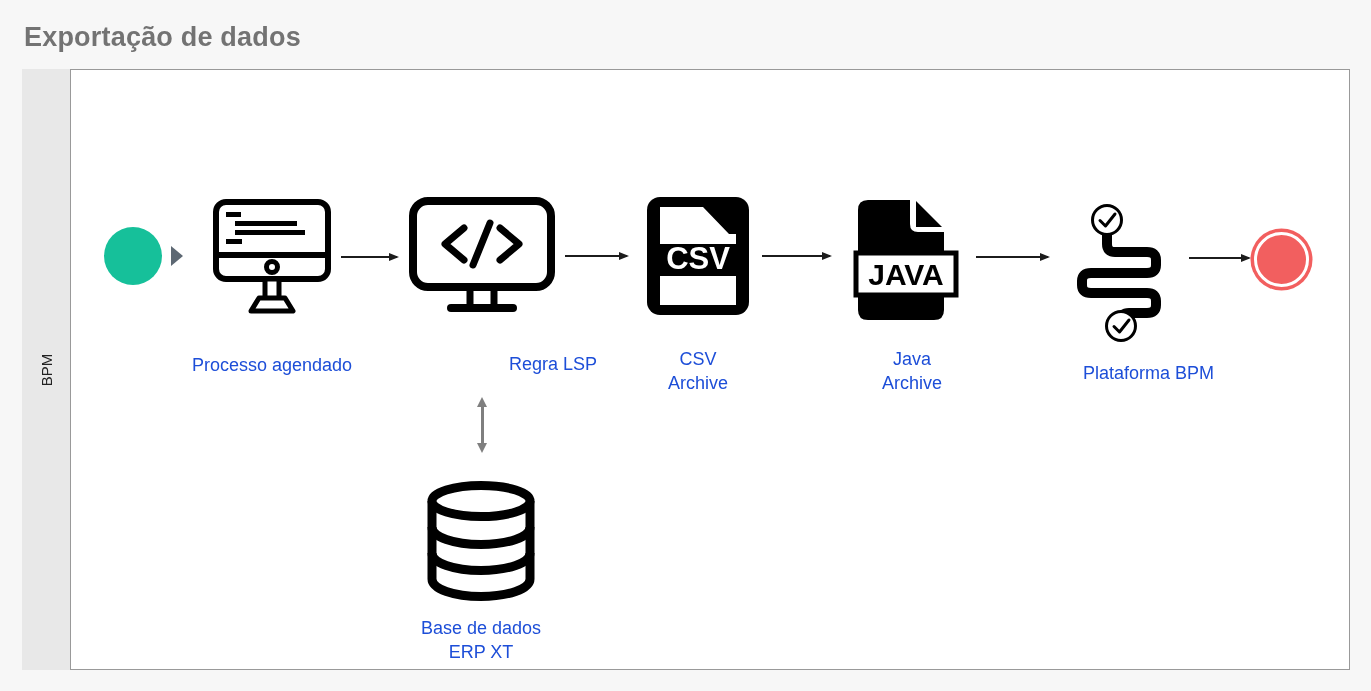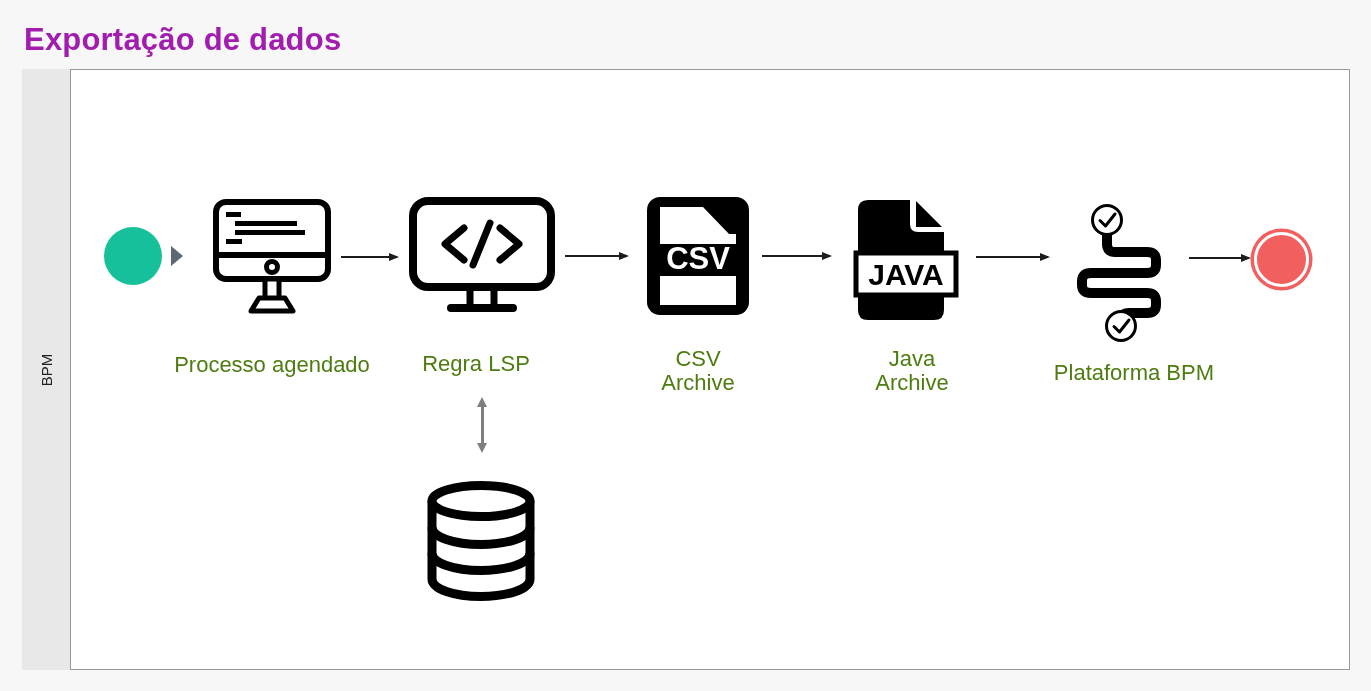--- a/index.html
+++ b/index.html
@@ -5,41 +5,41 @@
   * { margin:0; padding:0; box-sizing:border-box; }
   html,body { width:1371px; height:691px; }
   body {
     background:#f7f7f7;
     font-family:"Liberation Sans", sans-serif;
     position:relative;
     overflow:hidden;
   }
   .title {
     position:absolute; left:24px; top:22px;
-    font-size:31px; font-weight:bold; color:#a21caf;
+    font-size:27px; font-weight:bold; color:#737373;
     letter-spacing:0.2px;
   }
   .pool { position:absolute; left:22px; top:69px; width:1328px; height:601px; }
   .lane-header {
     position:absolute; left:0; top:0; width:48px; height:601px;
     background:#e8e8e8;
   }
   .lane-label {
     position:absolute; left:50%; top:50%;
     transform:translate(-50%,-50%) rotate(-90deg);
     font-size:15px; color:#222; white-space:nowrap;
   }
   .canvas {
     position:absolute; left:48px; top:0; width:1280px; height:601px;
     background:#ffffff; border:1px solid #999999;
   }
   .node { position:absolute; }
   .node-label {
     position:absolute; width:200px; text-align:center;
-    font-size:22px; line-height:24px; color:#4d7c0f;
+    font-size:18px; line-height:24px; color:#1d4ed8;
   }
   svg text { font-family:"Liberation Sans", sans-serif; }
   .connector { position:absolute; height:2px; background:#1c1c1c; }
   .connector::after {
     content:""; position:absolute; right:-2px; top:50%; transform:translateY(-50%);
     width:0; height:0;
     border-left:10px solid #1c1c1c;
     border-top:4.5px solid transparent;
     border-bottom:4.5px solid transparent;
   }
@@ -103,21 +103,21 @@
       <svg width="150" height="122" viewBox="0 0 150 122">
         <rect x="6" y="5" width="138" height="86" rx="15" fill="#fff" stroke="#000" stroke-width="8"></rect>
         <polyline points="57,32 38,48 57,64" fill="none" stroke="#000" stroke-width="7" stroke-linecap="round" stroke-linejoin="round"></polyline>
         <line x1="83" y1="27" x2="66" y2="69" stroke="#000" stroke-width="7" stroke-linecap="round"></line>
         <polyline points="93,32 112,48 93,64" fill="none" stroke="#000" stroke-width="7" stroke-linecap="round" stroke-linejoin="round"></polyline>
         <line x1="63" y1="91" x2="63" y2="110" stroke="#000" stroke-width="7"></line>
         <line x1="87" y1="91" x2="87" y2="110" stroke="#000" stroke-width="7"></line>
         <line x1="44" y1="112" x2="106" y2="112" stroke="#000" stroke-width="8" stroke-linecap="round"></line>
       </svg>
     </div>
-    <div class="node-label" style="left:305px; top:282px;">Regra LSP</div>
+    <div class="node-label" style="left:326px; top:282px;text-align:right;">Regra LSP</div>
 
     <div class="connector" style="left:494px; top:185px; width:62px;"></div>
 
     <div class="node" style="left:573px; top:127px; width:108px; height:118px;">
       <svg width="108" height="118" viewBox="0 0 108 118">
         <rect x="3" y="0" width="102" height="118" rx="13" fill="#000"></rect>
         <path d="M16,10 H59 L85,37 H92 V47 H16 Z" fill="#fff"></path>
         <rect x="16" y="79" width="76" height="29" fill="#fff"></rect>
         <text x="54" y="72" text-anchor="middle" font-size="31" font-weight="bold" fill="#fff">CSV</text>
       </svg>
@@ -167,15 +167,19 @@
     <div class="connector-v" style="left:410px; top:336px; height:38px;"></div>
 
     <div class="node" style="left:352px; top:409px; width:116px; height:122px;">
       <svg width="116" height="122" viewBox="0 0 116 122">
         <path d="M9,22 V100 C9,110 31,117.5 58,117.5 C85,117.5 107,110 107,100 V22" fill="#fff" stroke="#000" stroke-width="9"></path>
         <path d="M9,48 C9,58 31,65.5 58,65.5 C85,65.5 107,58 107,48" fill="none" stroke="#000" stroke-width="9"></path>
         <path d="M9,74 C9,84 31,91.5 58,91.5 C85,91.5 107,84 107,74" fill="none" stroke="#000" stroke-width="9"></path>
         <ellipse cx="58" cy="22" rx="49" ry="15.5" fill="#fff" stroke="#000" stroke-width="9"></ellipse>
       </svg>
     </div>
+    <div class="node-label" style="left:310px; top:546px;">
+      <div>Base de dados</div>
+      <div>ERP XT</div>
+    </div>
 
   </div>
 </div>
 
 </body></html>

